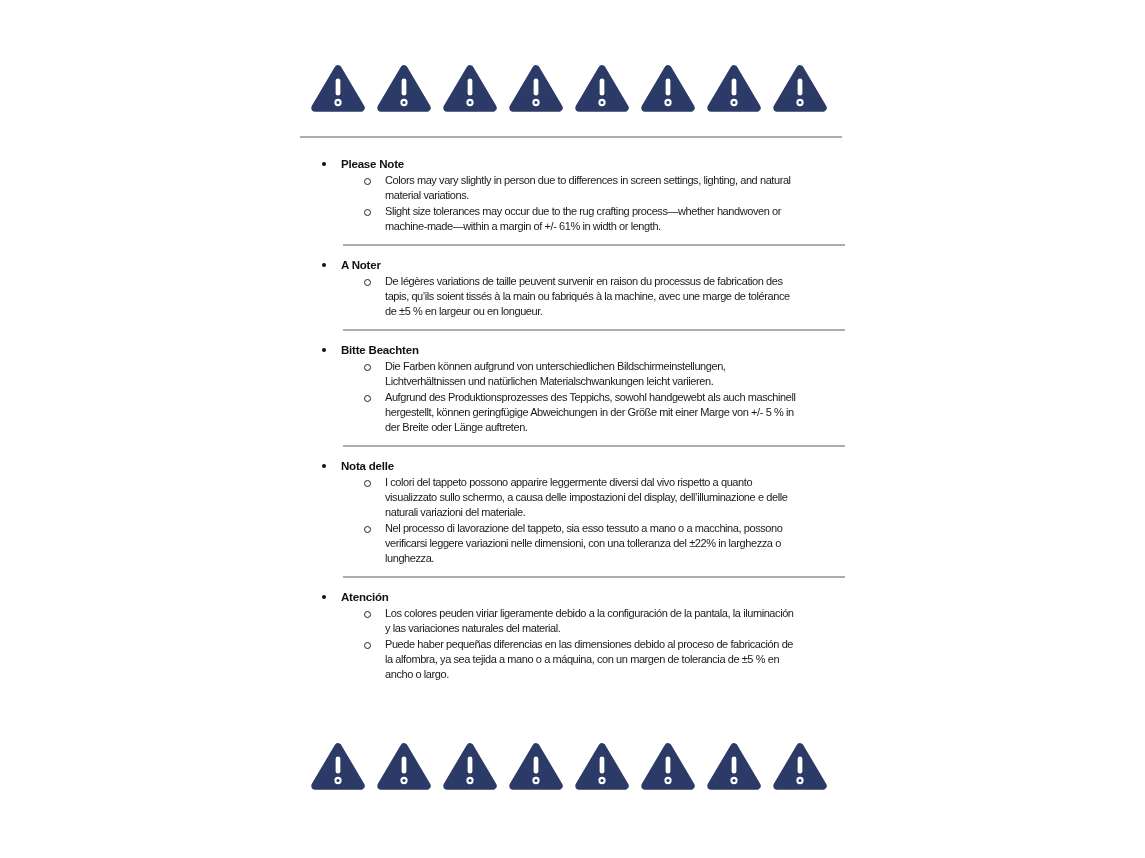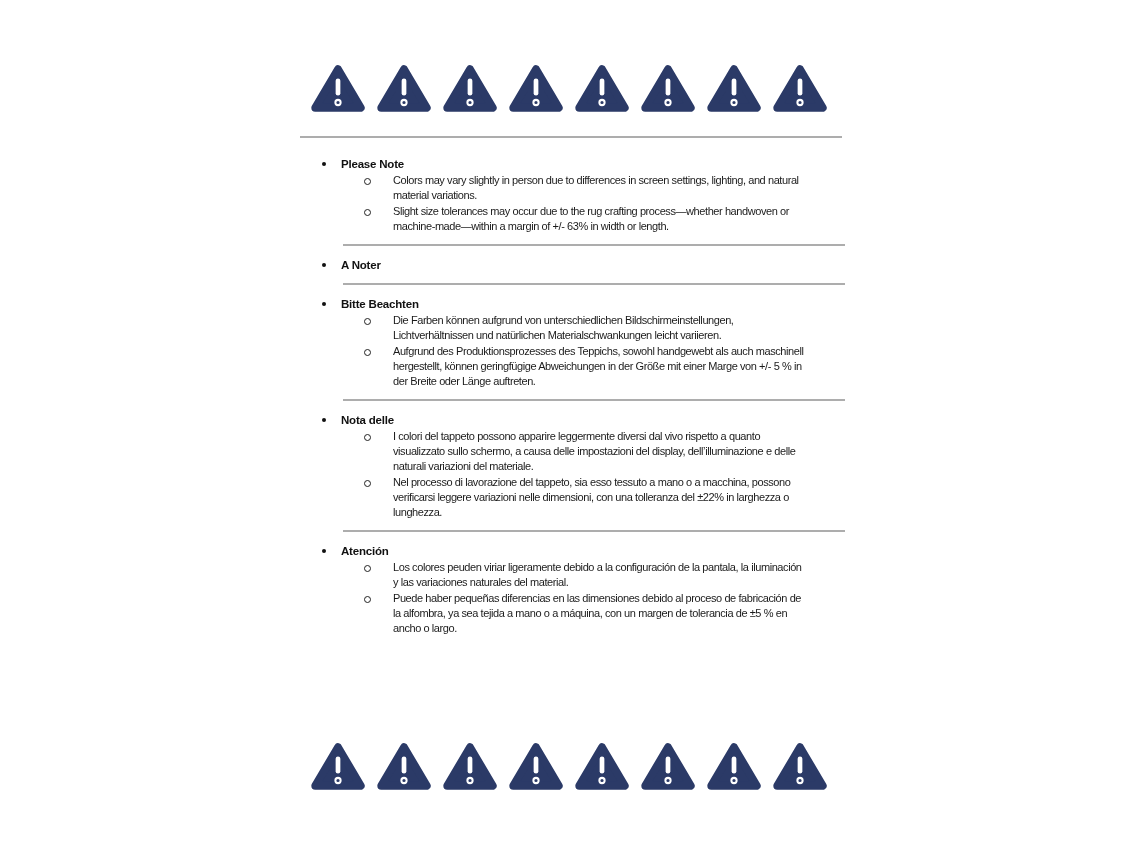--- a/index.html
+++ b/index.html
@@ -53,21 +53,21 @@
     margin-left: 22px;
   }
   .h {
     margin-left: 15px;
     font-size: 11.5px;
     font-weight: bold;
     line-height: 16px;
     letter-spacing: -0.2px;
     color: #111;
   }
-  .item { display: flex; margin-top: 1px; gap: 8px; }
+  .item { display: flex; margin-top: 1px; }
   .b2 {
     flex: 0 0 auto;
     width: 5px;
     height: 5px;
     border: 1.2px solid #222;
     border-radius: 50%;
     margin-left: 64px;
     margin-top: 5px;
   }
   .t {
@@ -165,30 +165,36 @@
         <span class="h">Please Note</span>
       </div>
       <div class="item">
         <span class="b2"></span>
         <p class="t">Colors may vary slightly in person due to differences in screen settings, lighting, and natural
 material variations.</p>
       </div>
       <div class="item">
         <span class="b2"></span>
         <p class="t">Slight size tolerances may occur due to the rug crafting process—whether handwoven or
-machine-made—within a margin of +/- 63% in width or length.</p>
+machine-made—within a margin of +/- 61% in width or length.</p>
       </div>
     </section>
 
     <div class="divider-sec"></div>
 
     <section>
       <div class="h-row">
         <span class="b1"></span>
         <span class="h">A Noter</span>
+      </div>
+      <div class="item">
+        <span class="b2"></span>
+        <p class="t">De légères variations de taille peuvent survenir en raison du processus de fabrication des
+tapis, qu’ils soient tissés à la main ou fabriqués à la machine, avec une marge de tolérance
+de ±5 % en largeur ou en longueur.</p>
       </div>
     </section>
 
     <div class="divider-sec"></div>
 
     <section>
       <div class="h-row">
         <span class="b1"></span>
         <span class="h">Bitte Beachten</span>
       </div>

